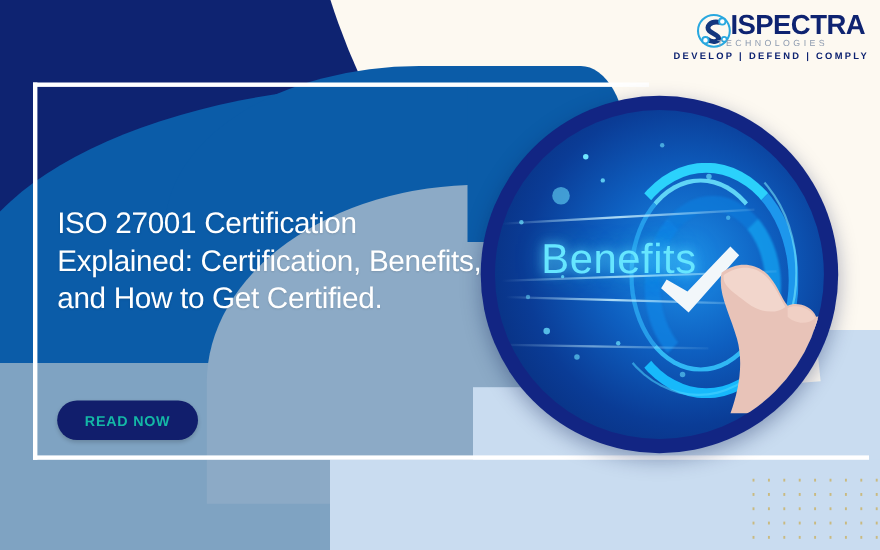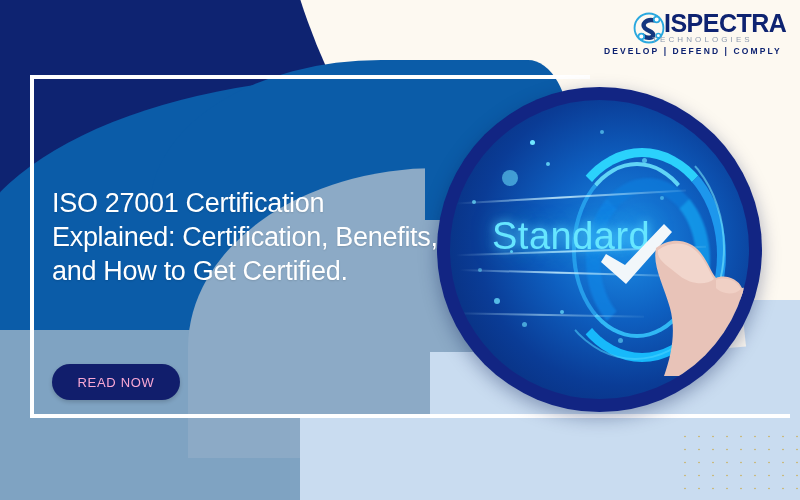--- a/index.html
+++ b/index.html
@@ -104,23 +104,23 @@
   }
   #headline .strong{font-weight:400;}
 
   
   #cta-button{
     position:absolute;left:52px;top:364px;
     width:128px;height:36px;
     background:#111E6C;
     border-radius:18px;
     border:none;
-    color:#f9a8d4;
+    color:#14b8a6;
     font-size:13px;
-    font-weight:400;
+    font-weight:700;
     letter-spacing:.7px;
     cursor:pointer;
     box-shadow:0 2px 4px rgba(0,0,0,.18);
     font-family:"Liberation Sans", sans-serif;
     text-align:center;
   }
 
   
   #hero-circle{
     position:absolute;left:437px;top:87px;width:325px;height:325px;
@@ -206,21 +206,21 @@
     font-size:25px;font-weight:700;color:#0E2371;
     letter-spacing:-0.5px;line-height:1;
     font-family:"Liberation Sans", sans-serif;
   }
   #logo-sub{
     position:absolute;left:52px;top:27px;
     font-size:8px;color:#8D9BB0;letter-spacing:3.1px;font-weight:400;
     font-family:"Liberation Sans", sans-serif;
   }
   #logo-tagline{
-    position:absolute;left:4px;top:38px;width:186px;text-align:left;
+    position:absolute;left:4px;top:38px;width:186px;text-align:right;
     font-size:8.5px;font-weight:700;color:#0E2371;letter-spacing:2.1px;
     font-family:"Liberation Sans", sans-serif;
   }
 
   
   #dot-grid{
     position:absolute;left:678px;top:430px;width:124px;height:70px;
     background-image:radial-gradient(#C9AE5B 1.1px, transparent 1.2px);
     background-size:14px 13px;
     opacity:.75;
@@ -269,21 +269,21 @@
       <div class="spark" style="left:44px;top:198px;width:6px;height:6px;opacity:.75;"></div>
       <div class="spark" style="left:72px;top:222px;width:5px;height:5px;opacity:.6;"></div>
       <div class="spark" style="left:110px;top:210px;width:4px;height:4px;opacity:.7;"></div>
       <div class="spark" style="left:150px;top:30px;width:4px;height:4px;opacity:.6;"></div>
       <div class="spark" style="left:192px;top:58px;width:5px;height:5px;opacity:.65;"></div>
       <div class="spark" style="left:210px;top:96px;width:4px;height:4px;opacity:.5;"></div>
       <div class="spark" style="left:60px;top:150px;width:3px;height:3px;opacity:.8;"></div>
       <div class="spark" style="left:28px;top:168px;width:4px;height:4px;opacity:.5;"></div>
       <div class="spark" style="left:168px;top:238px;width:5px;height:5px;opacity:.55;"></div>
 
-      <div id="standard-text">Standard</div>
+      <div id="standard-text">Benefits</div>
 
       <svg id="checkmark" viewBox="0 0 74 74">
         <polygon points="6,36 1,44 26,66 72,14 64,6 25,47" fill="#F2F7FA"></polygon>
       </svg>
 
       <svg id="hand" viewBox="0 0 120 150">
         <path d="M10 22 C26 10 44 14 54 26 C62 36 64 44 70 52
                  C78 48 92 52 96 62 C104 60 116 66 114 80
                  C118 92 114 108 104 120 C92 136 72 148 52 150
                  L18 150 C26 128 30 104 24 82 C18 60 6 40 10 22 Z" fill="#E8C3B8"></path>

